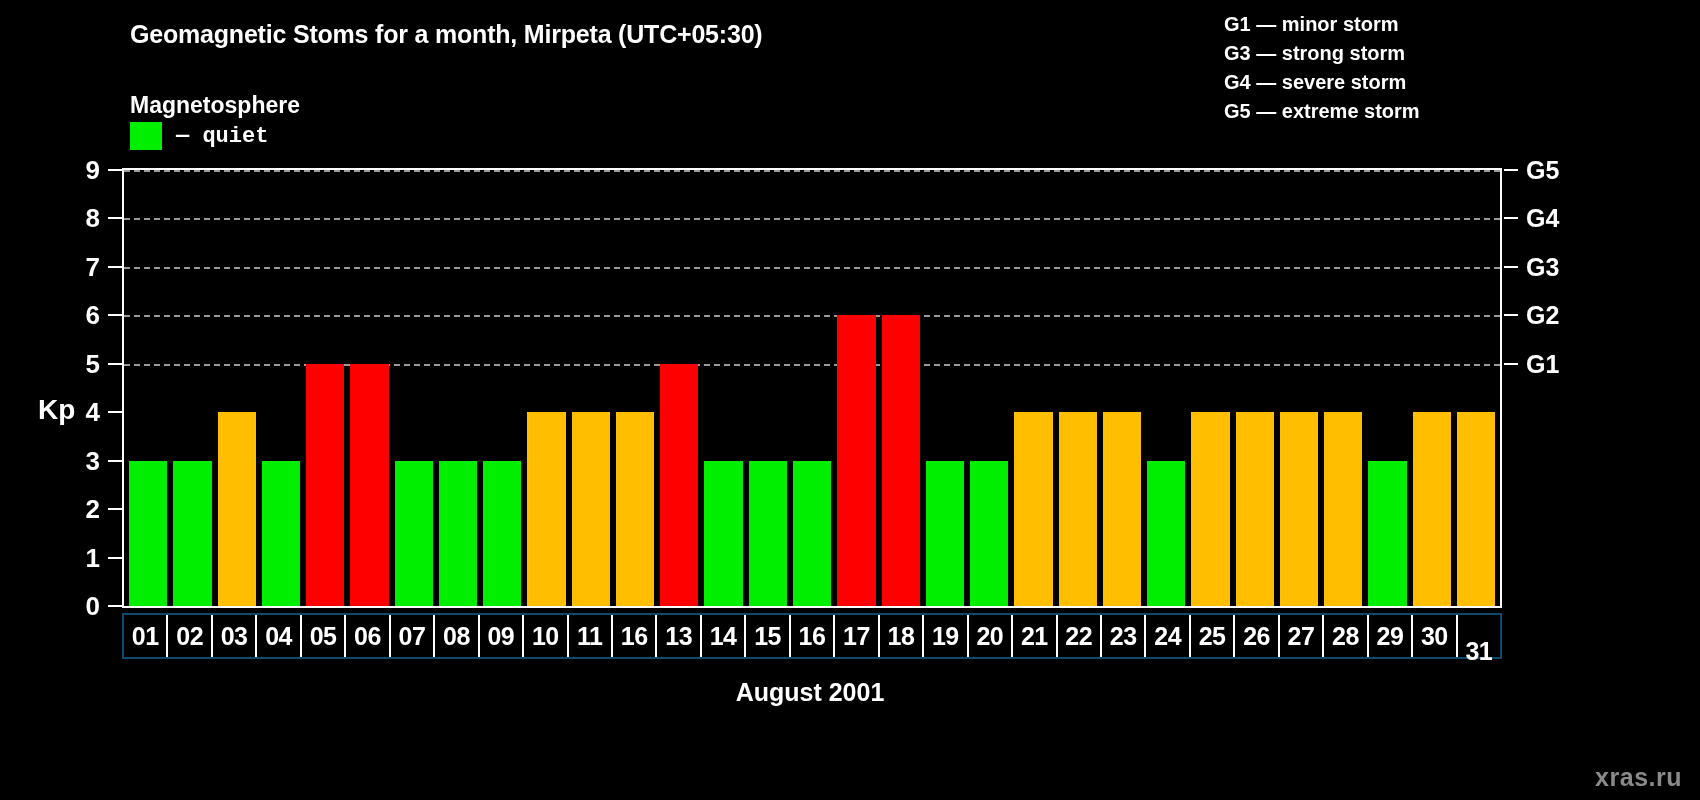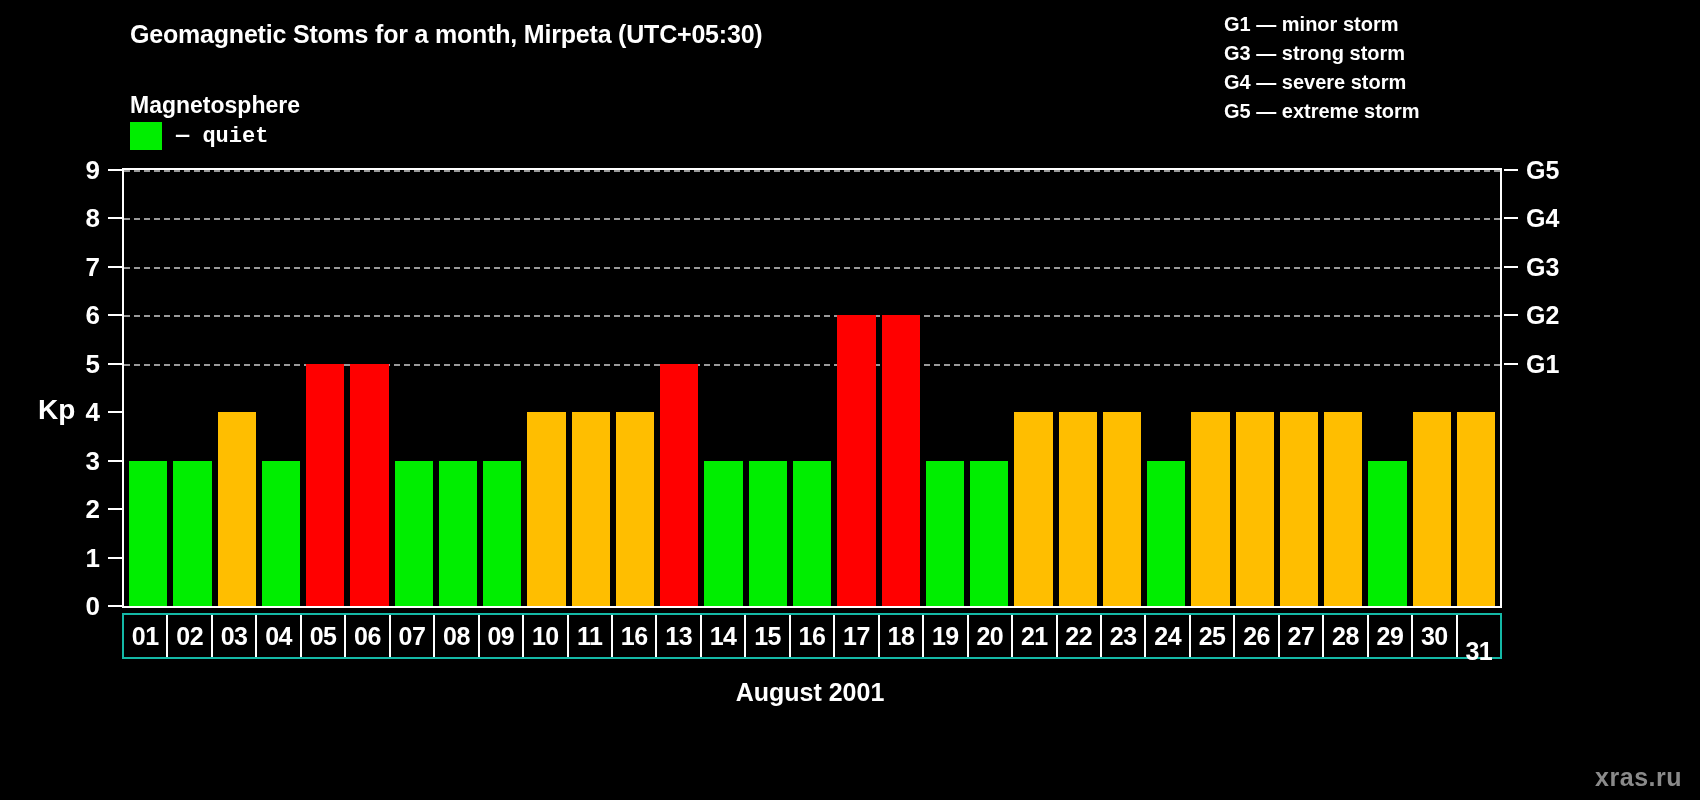--- a/index.html
+++ b/index.html
@@ -104,21 +104,21 @@
     position: absolute; left: 22px;
     font-size: 25px; font-weight: bold; color: #fff;
     transform: translateY(-50%); white-space: nowrap;
   }
 
   
   #x-axis-days {
     position: absolute; left: 122px; top: 613px;
     width: 1380px; height: 46px;
     display: flex;
-    border: 2px solid #14b8a6;
+    border: 2px solid #0c4a6e;
     background: #000;
   }
   .day-cell {
     flex: 1 1 0;
     border-right: 2px solid #fff;
     display: flex; align-items: center; justify-content: center;
     font-size: 25px; font-weight: bold; color: #fff;
     letter-spacing: -0.5px;
   }
   .day-cell:last-child { border-right: none; margin-top: 31px; }

